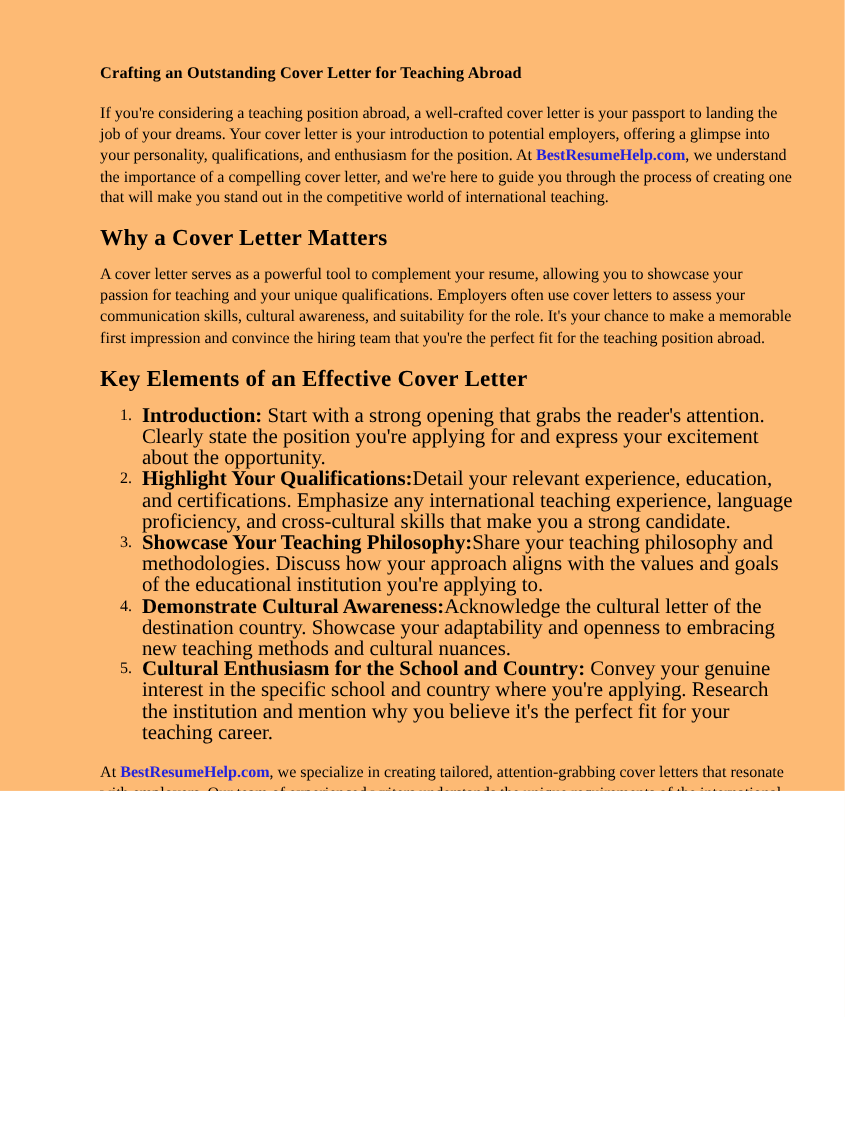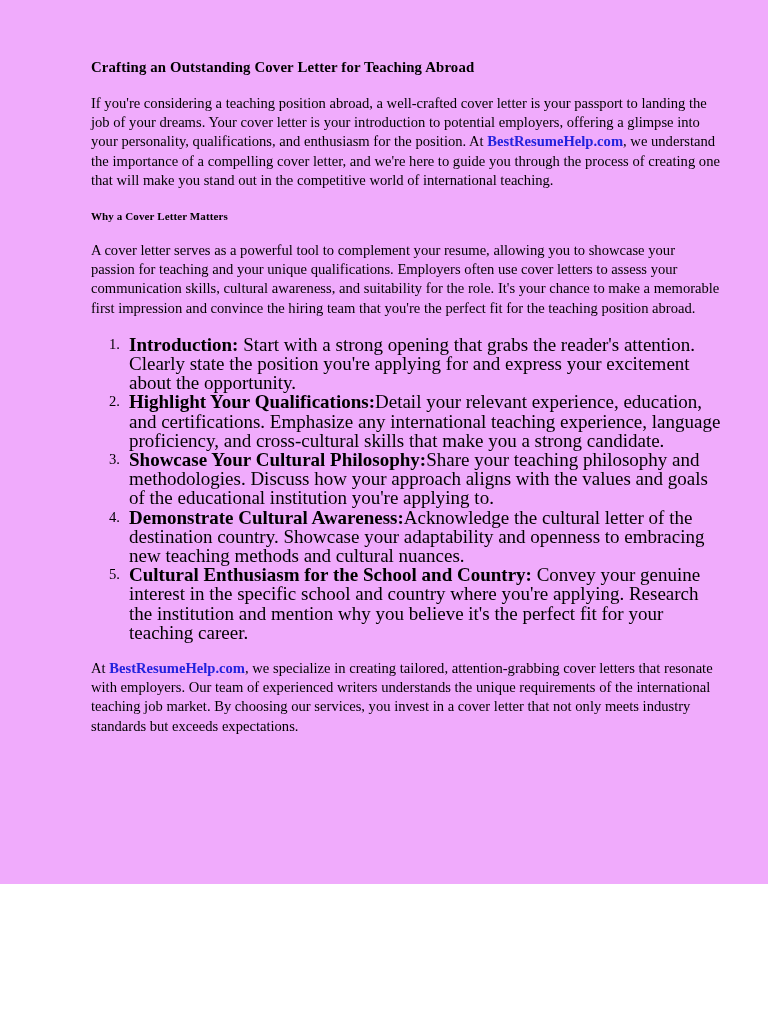--- a/index.html
+++ b/index.html
@@ -10,39 +10,39 @@
   body {
     width: 768px;
     height: 1024px;
     font-family: "Liberation Serif", "DejaVu Serif", serif;
     color: #000000;
     -webkit-font-smoothing: antialiased;
   }
   .page {
     position: relative;
     width: 768px;
-    height: 884px;
-    background: #f0abfc;
+    height: 719px;
+    background: #fdba74;
     overflow: hidden;
   }
   .content {
     position: absolute;
     left: 91px;
     top: 58px;
     width: 631px;
   }
   h1.doc-title {
     font-size: 14.8px;
     font-weight: bold;
     line-height: 19px;
     margin: 0 0 17px 0;
     letter-spacing: 0.01em;
   }
   h2.section-heading {
-    font-size: 11px;
+    font-size: 21px;
     font-weight: bold;
     line-height: 19px;
     margin: 0 0 15px 0;
     letter-spacing: 0.01em;
   }
   p.para {
     font-size: 14.6px;
     line-height: 19.2px;
     margin: 0 0 17px 0;
     text-align: left;
@@ -87,25 +87,26 @@
   <div class="content">
 
     <h1 class="doc-title">Crafting an Outstanding Cover Letter for Teaching Abroad</h1>
 
     <p class="para"><span>If you're considering a teaching position abroad, a well-crafted cover letter is your passport to landing the job of your dreams. Your cover letter is your introduction to potential employers, offering a glimpse into your personality, qualifications, and enthusiasm for the position. At </span><a class="lnk" href="#">BestResumeHelp.com</a><span>, we understand the importance of a compelling cover letter, and we're here to guide you through the process of creating one that will make you stand out in the competitive world of international teaching.</span></p>
 
     <h2 class="section-heading">Why a Cover Letter Matters</h2>
 
     <p class="para">A cover letter serves as a powerful tool to complement your resume, allowing you to showcase your passion for teaching and your unique qualifications. Employers often use cover letters to assess your communication skills, cultural awareness, and suitability for the role. It's your chance to make a memorable first impression and convince the hiring team that you're the perfect fit for the teaching position abroad.</p>
 
+    <h2 class="section-heading">Key Elements of an Effective Cover Letter</h2>
 
     <ol class="key-list">
       <li><span class="lead">Introduction:</span><span> Start with a strong opening that grabs the reader's attention. Clearly state the position you're applying for and express your excitement about the opportunity.</span></li>
       <li><span class="lead">Highlight Your Qualifications:</span><span>Detail your relevant experience, education, and certifications. Emphasize any international teaching experience, language proficiency, and cross-cultural skills that make you a strong candidate.</span></li>
-      <li><span class="lead">Showcase Your Cultural Philosophy:</span><span>Share your teaching philosophy and methodologies. Discuss how your approach aligns with the values and goals of the educational institution you're applying to.</span></li>
+      <li><span class="lead">Showcase Your Teaching Philosophy:</span><span>Share your teaching philosophy and methodologies. Discuss how your approach aligns with the values and goals of the educational institution you're applying to.</span></li>
       <li><span class="lead">Demonstrate Cultural Awareness:</span><span>Acknowledge the cultural letter of the destination country. Showcase your adaptability and openness to embracing new teaching methods and cultural nuances.</span></li>
       <li><span class="lead">Cultural Enthusiasm for the School and Country:</span><span> Convey your genuine interest in the specific school and country where you're applying. Research the institution and mention why you believe it's the perfect fit for your teaching career.</span></li>
     </ol>
 
 
     <p class="para"><span>At </span><a class="lnk" href="#">BestResumeHelp.com</a><span>, we specialize in creating tailored, attention-grabbing cover letters that resonate with employers. Our team of experienced writers understands the unique requirements of the international teaching job market. By choosing our services, you invest in a cover letter that not only meets industry standards but exceeds expectations.</span></p>
 
 
   </div>
 </div>

